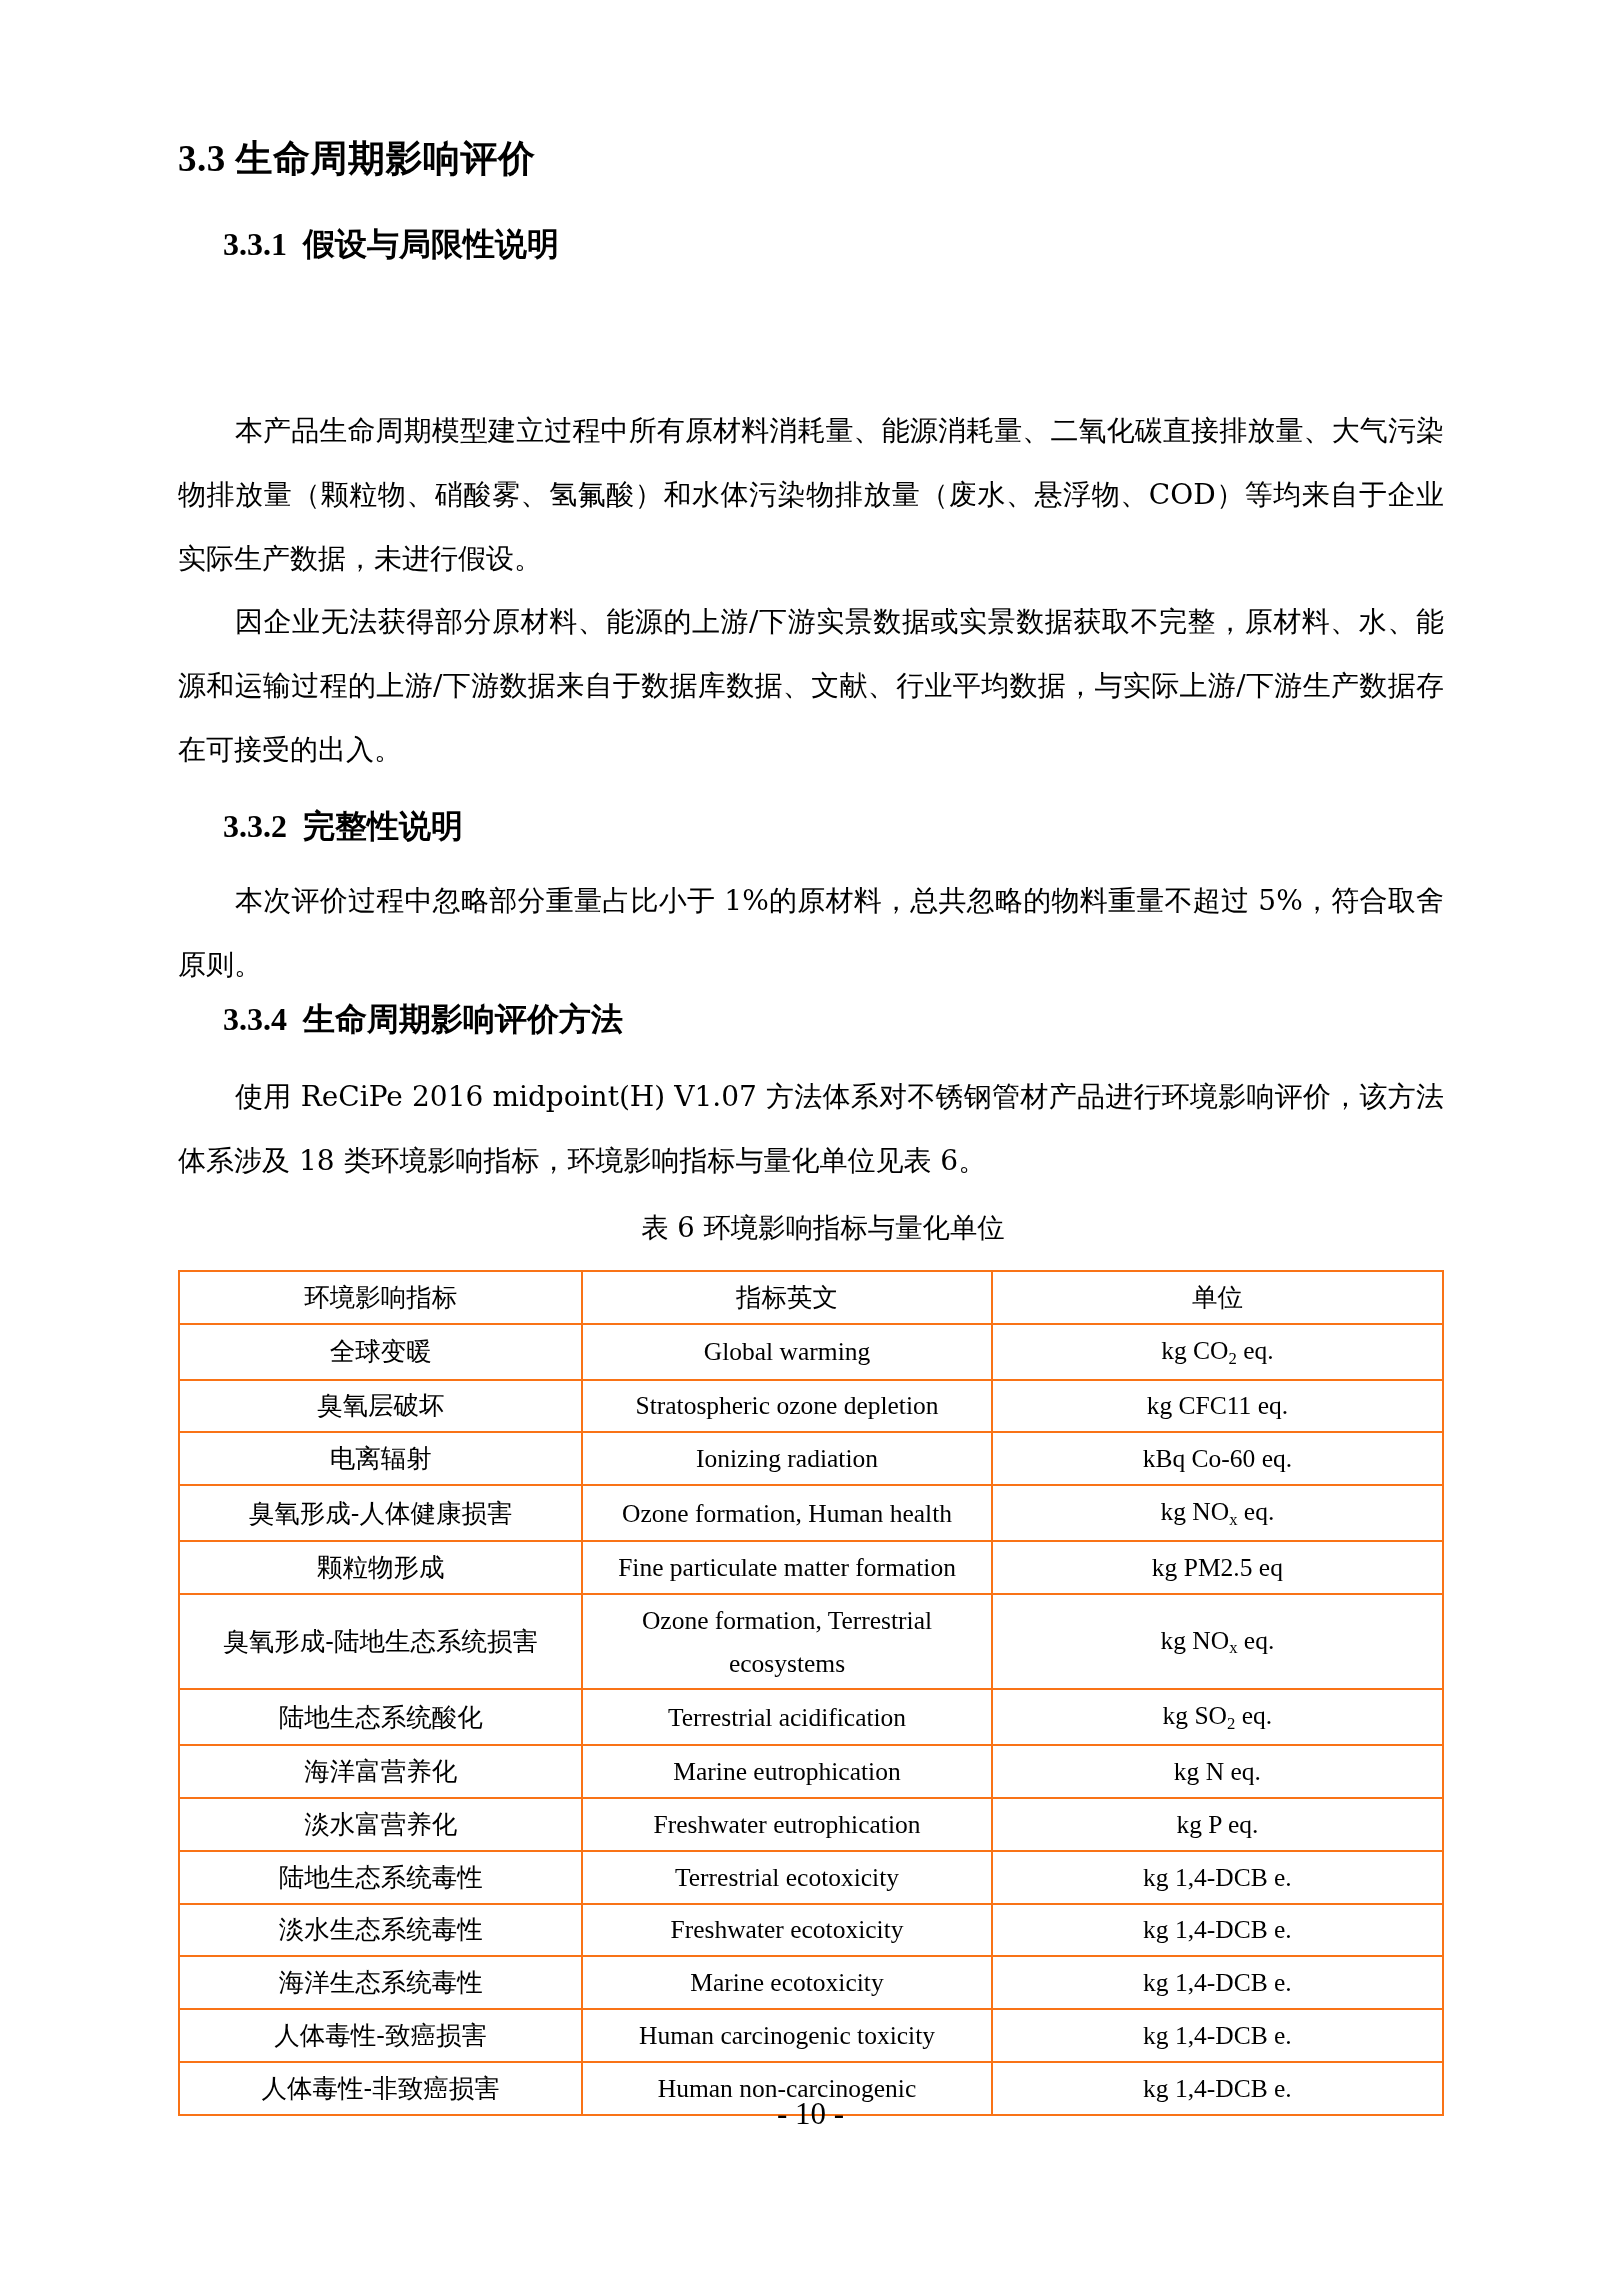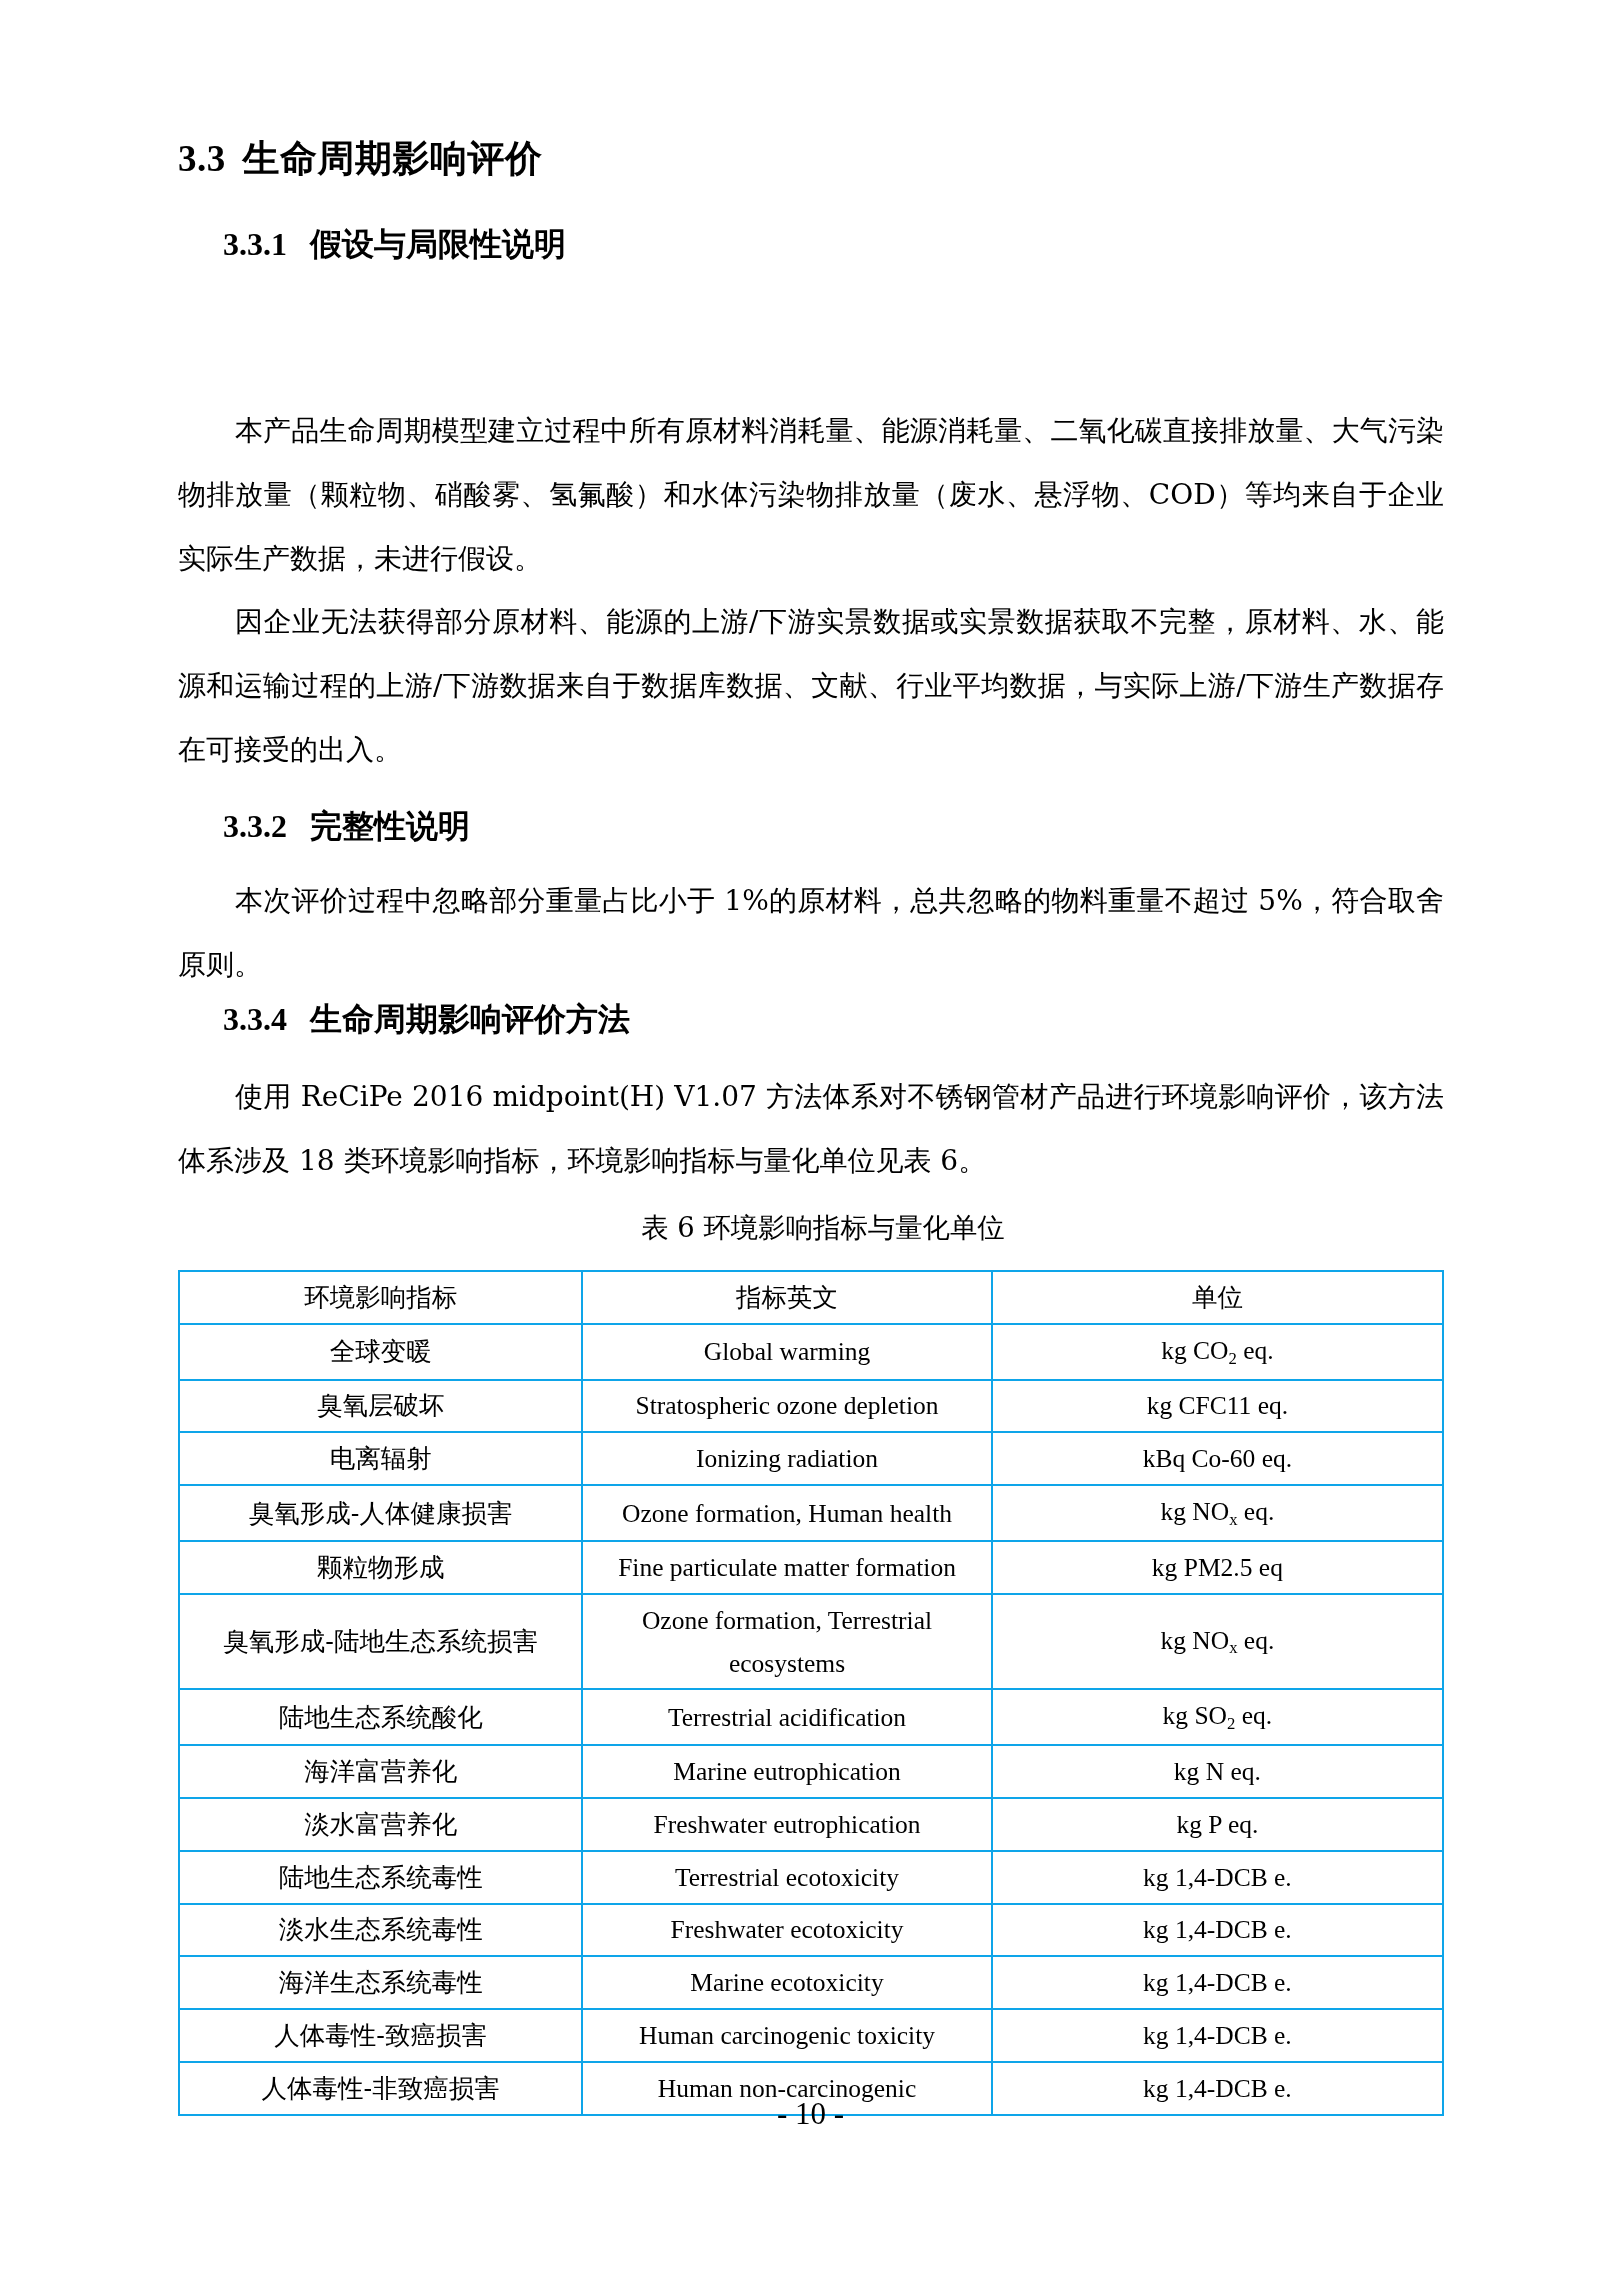--- a/index.html
+++ b/index.html
@@ -50,21 +50,20 @@
     position: absolute;
     left: 45px;
   }
   .num {
     font-family: "Liberation Serif", "DejaVu Serif", serif;
     font-weight: bold;
   }
   .cn {
     font-family: Liberation Sans, sans-serif;
     font-weight: bold;
-    margin-left: 7px;
   }
 
   
   p.body {
     position: absolute;
     left: 0;
     width: 1266px;
     margin: 0;
     font-size: 28px;
     line-height: 64px;
@@ -87,21 +86,21 @@
   }
   table.t6 {
     position: absolute;
     left: 0;
     top: 1270px;
     width: 1266px;
     border-collapse: collapse;
     table-layout: fixed;
   }
   table.t6 td {
-    border: 2px solid #0ea5e9;
+    border: 2px solid #f97316;
     text-align: center;
     vertical-align: middle;
     font-size: 25.5px;
     line-height: 43px;
     padding: 3.9px 5.9px;
   }
   table.t6 td.c-cn {
     font-family: "DejaVu Serif", "Liberation Serif", serif;
     width: 247px;
   }

